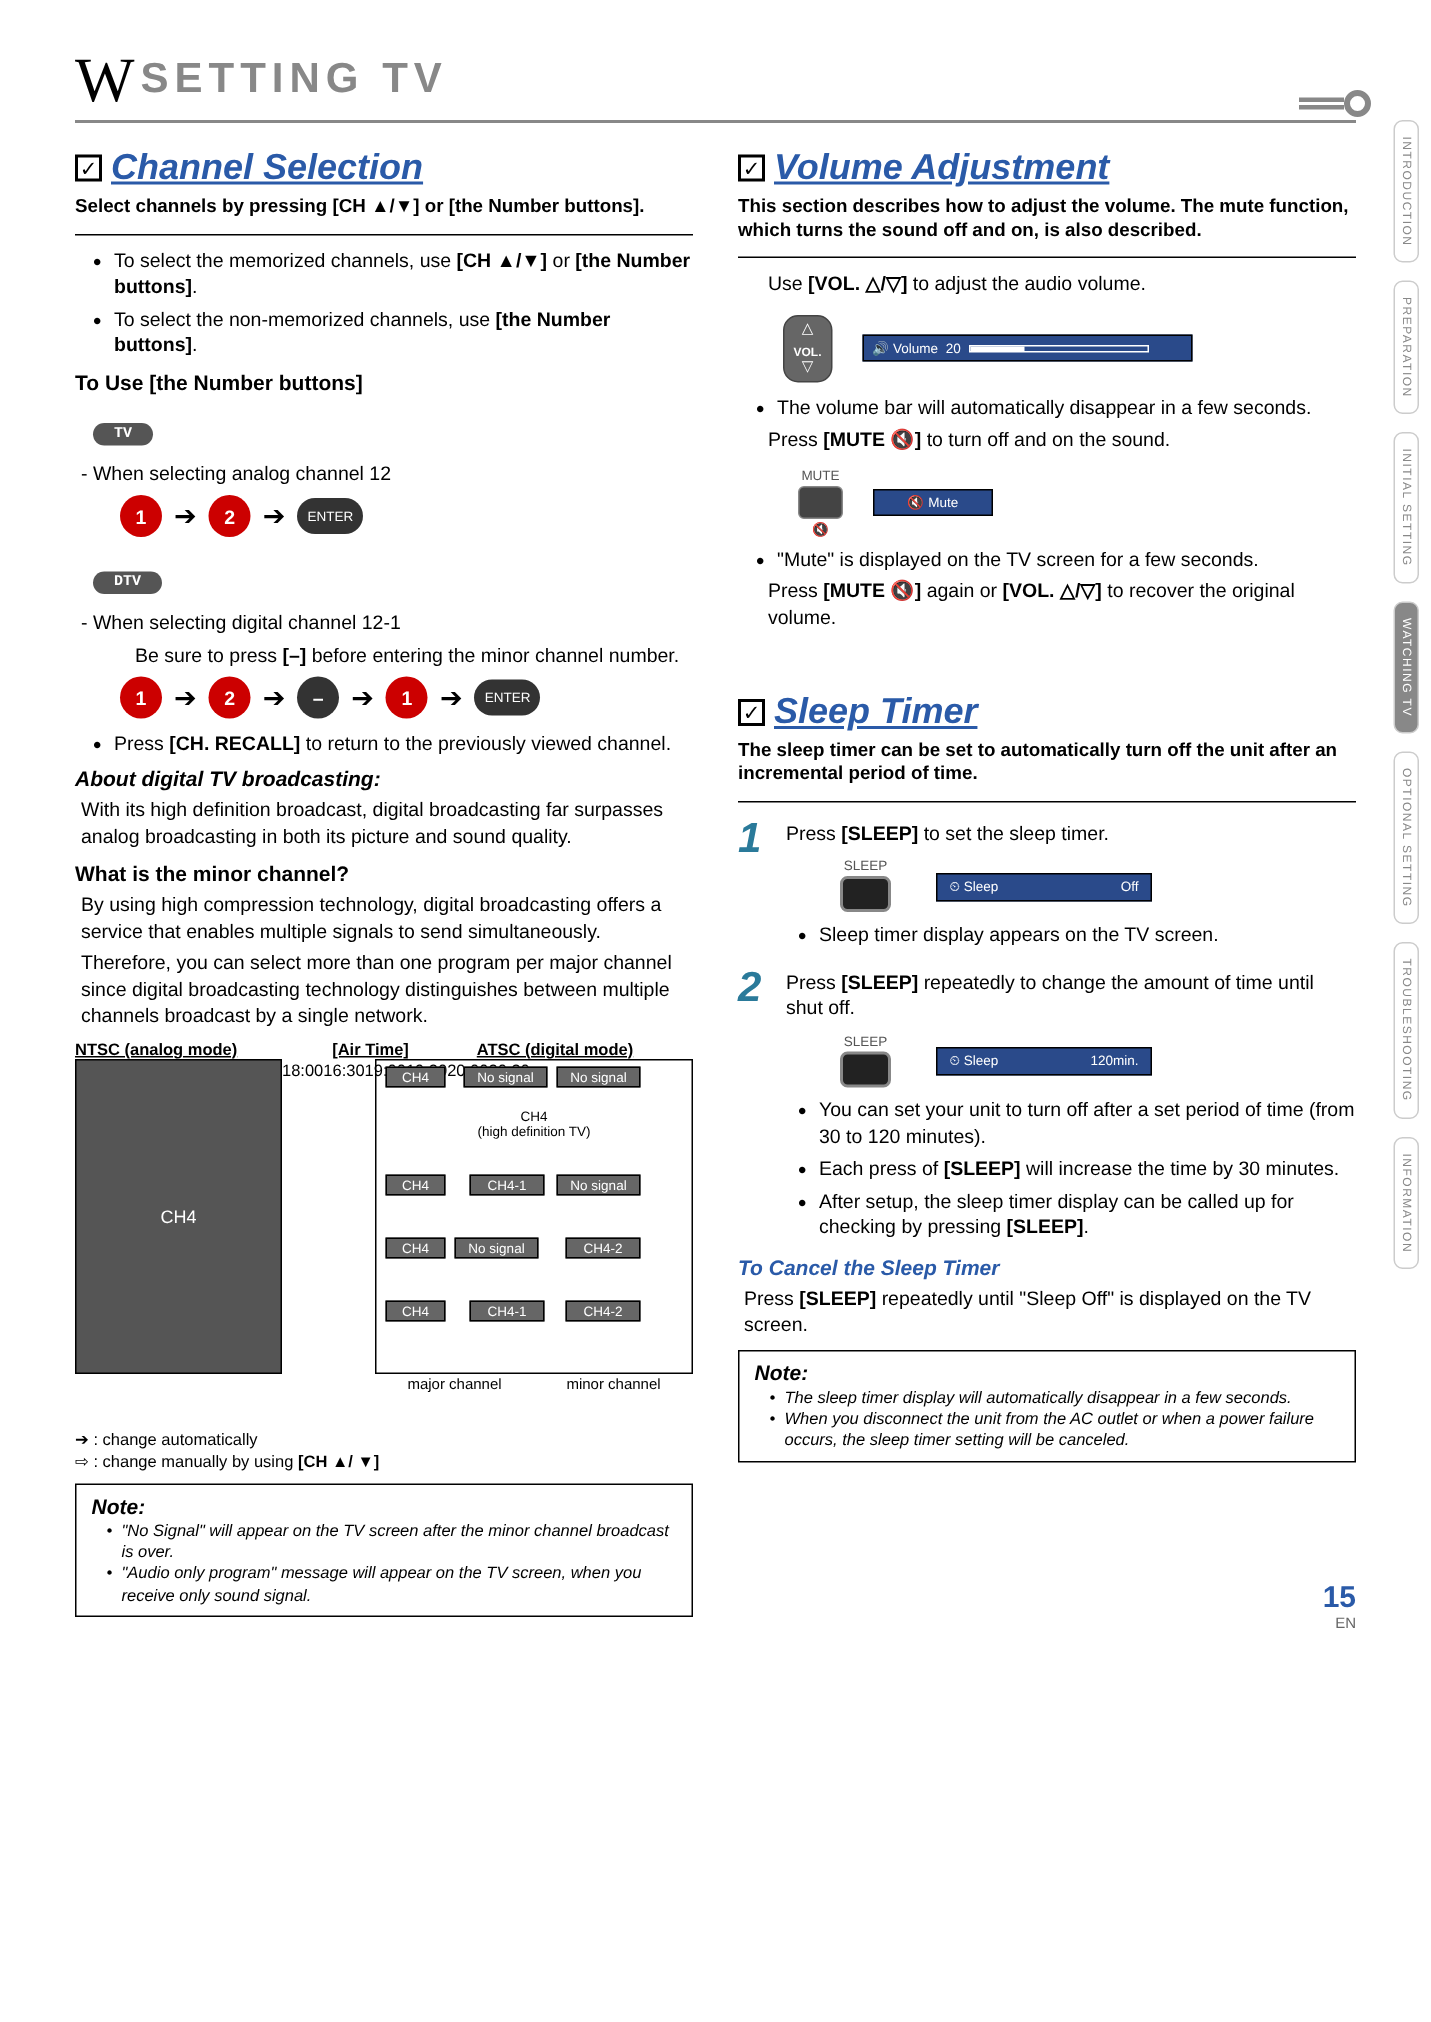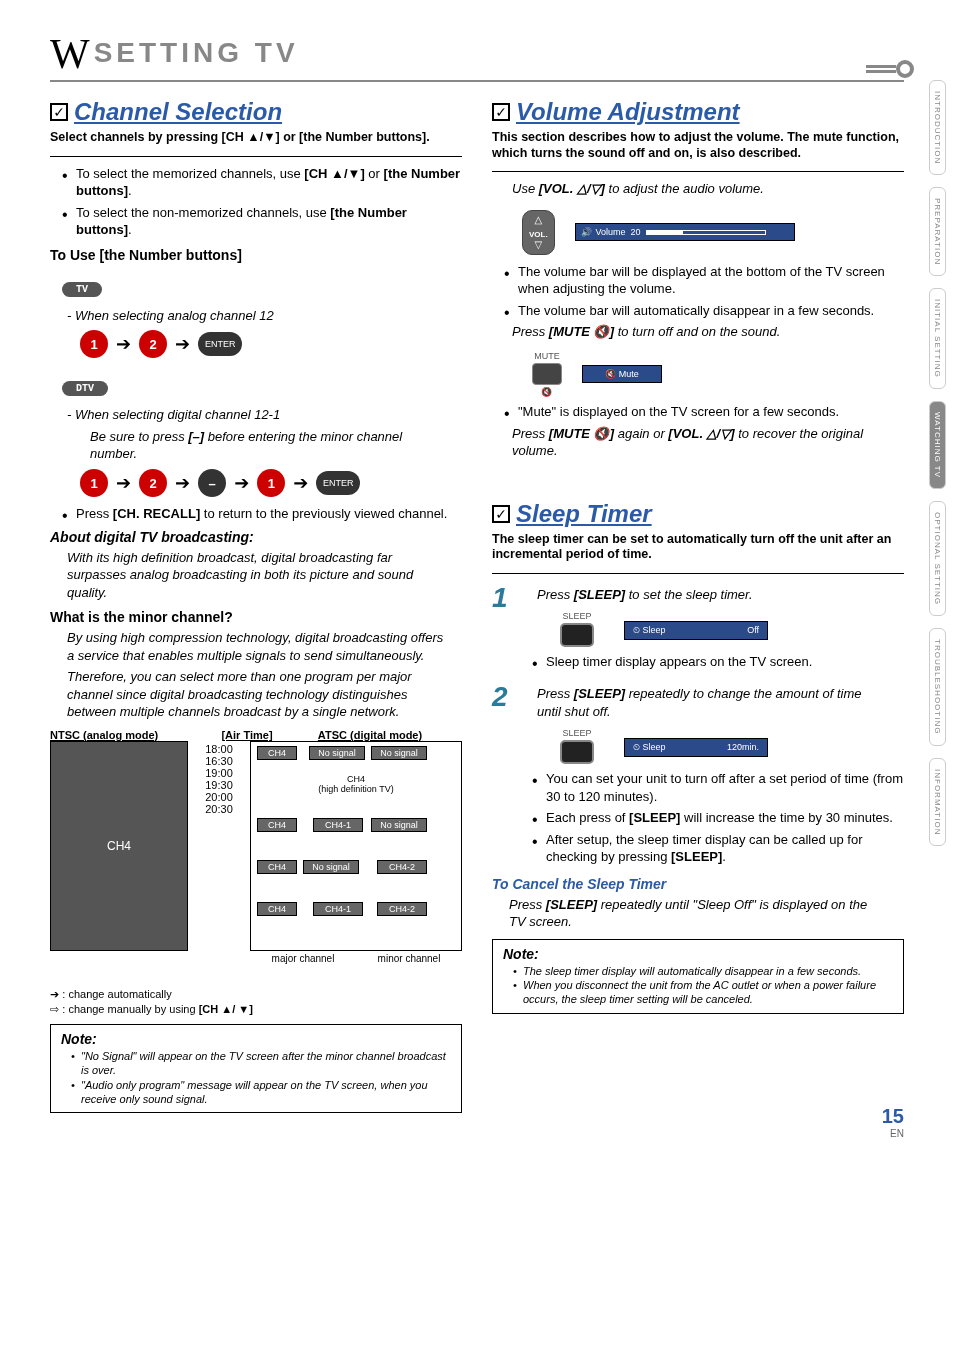--- a/index.html
+++ b/index.html
@@ -21,28 +21,28 @@
 ul.bullets li { position:relative; margin-bottom:4px; line-height:1.35; }
 ul.bullets li::before { content:"•"; position:absolute; left:-14px; top:0; font-size:16px;}
 .h3bold { font-weight:bold; font-size:14px; margin:8px 0 4px 0; }
 .pill { display:inline-block; background:#555; color:#fff; border-radius:12px; padding:2px 14px; font-size:10px; font-weight:bold; margin:15px 0 6px 12px;font-family:Liberation Mono, monospace;}
 .indent { margin-left:30px; }
 .keyseq { display:flex; align-items:center; gap:8px; margin:6px 0 8px 30px; }
 .key-round { width:28px; height:28px; border-radius:50%; background:#c00; color:#fff; display:flex; align-items:center; justify-content:center; font-weight:bold; font-size:13px;}
 .key-dash { width:28px; height:28px; border-radius:50%; background:#333; color:#fff; display:flex; align-items:center; justify-content:center; font-weight:bold;}
 .key-enter { width:44px; height:24px; border-radius:12px; background:#333; color:#fff; display:flex; align-items:center; justify-content:center; font-size:9px;}
 .arrow { font-size:18px; }
-.para { line-height:1.35; margin:4px 17px;font-style:italic; }
+.para { line-height:1.35; margin:4px 4px; }
 .italic-sub { font-style:italic; font-weight:bold; font-size:14px; margin:6px 0 2px 0;}
 .chart-area { margin-top:8px; }
 .chart-head { display:flex; font-size:11px; font-weight:bold;text-decoration:underline;}
 .chart-head .lbl1{ width:138px;} .chart-head .lbl2{ width:62px; text-align:center;margin-left:28px;} .chart-head .lbl3{ flex:1; text-align:center;}
 .chart-body { display:flex; height:210px; }
 .ntsc-box { width:138px; background:#555; color:#fff; display:flex; align-items:center; justify-content:center; font-size:12px; border:1px solid #000;}
-.time-col { width:62px; display:flex; flex-direction:column; padding:2px 0;}
+.time-col { width:62px; display:flex; flex-direction:row; padding:2px 0;}
 .time-col span { font-size:11px; text-align:center;}
 .atsc-box { flex:1; border:1px solid #000; position:relative; padding:4px 2px; font-size:10px; color:#fff;}
 .gcell { position:absolute; background:#666; border:1px solid #000; text-align:center; padding:1px 2px; font-size:9px; overflow:hidden;}
 .gtxt { position:absolute; color:#000; font-size:9px; text-align:center; }
 .legend { margin-top:24px; font-size:11px; }
 .legend .row{ margin:2px 0;}
 .notebox { border:1px solid #000; padding:6px 10px; margin-top:8px; }
 .notebox .title{ font-style:italic; font-weight:bold; font-size:14px; }
 .notebox ul{ list-style:none; padding-left:10px; margin-top:2px;}
 .notebox li{ font-style:italic; font-size:11px; position:relative; padding-left:10px; line-height:1.3;}
@@ -55,21 +55,21 @@
 .osd-bar .fill{ position:absolute; left:0; top:0; bottom:0; width:30%; background:#fff;}
 .mute-btn { display:inline-block; text-align:center; margin:6px 0 6px 40px; font-size:9px; color:#555;}
 .mute-btn .box{ width:30px; height:22px; border:1px solid #888; border-radius:4px; background:#444; margin:2px auto;}
 .osd-mute { display:inline-block; border:1px solid #000; background:#2a4a8a; color:#fff; font-size:9px; padding:3px 8px; vertical-align:middle; margin-left:20px; width:80px; text-align:center;}
 .bignum { color:#2a7a9a; font-size:28px; font-weight:bold; font-style:italic; display:inline-block; width:22px; vertical-align:top;}
 .step { display:flex; gap:6px; margin:6px 0;}
 .step .content{ flex:1;}
 .sleep-btn { text-align:center; font-size:9px; color:#555; margin:4px 0 4px 40px; display:inline-block;}
 .sleep-btn .box{ width:34px; height:24px; border:2px solid #888; border-radius:5px; background:#222; margin:2px auto;}
 .osd-sleep { display:inline-block; border:1px solid #000; background:#2a4a8a; color:#fff; font-size:9px; padding:3px 8px; vertical-align:middle; margin-left:30px; width:144px;}
-.footer-pg { position:absolute; right:50px; bottom:4px; text-align:right;}
+.footer-pg { position:absolute; right:50px; bottom:20px; text-align:right;}
 .footer-pg .pg{ color:#2a5aa8; font-size:20px; font-weight:bold;}
 .footer-pg .en{ font-size:10px; color:#666;}
 .side-tabs { position:absolute; right:8px; top:80px; display:flex; flex-direction:column; gap:12px;}
 .tab { writing-mode:vertical-rl; font-size:8px; letter-spacing:1px; color:#888; border:1px solid #ccc; border-radius:6px; padding:10px 3px; background:#fff;}
 .tab.active{ background:#888; color:#fff;}
 b{ font-weight:bold;}
 </style>
 </head>
 <body>
 
@@ -184,21 +184,20 @@
         <h2>Volume Adjustment</h2>
       </div>
       <div class="subhead-bold">This section describes how to adjust the volume. The mute function, which turns the sound off and on, is also described.</div>
       <hr class="hr-thin">
       <div class="para" style="margin-left:20px;"><span>Use </span><b>[VOL. △/▽]</b><span> to adjust the audio volume.</span></div>
       <div style="display:flex; align-items:center;">
         <span class="vol-btn"><span class="tri">△</span><span class="lbl">VOL.</span><span class="tri">▽</span></span>
         <span class="osd-bar">🔊 <span>Volume</span>&nbsp;&nbsp;<span>20</span><span class="track"><span class="fill"></span></span></span>
       </div>
       <ul class="bullets">
-        <li>The volume bar will be displayed at the bottom of the TV screen when adjusting the volume.</li>
         <li>The volume bar will automatically disappear in a few seconds.</li>
       </ul>
       <div class="para" style="margin-left:20px;"><span>Press </span><b>[MUTE 🔇]</b><span> to turn off and on the sound.</span></div>
       <div style="display:flex; align-items:center;">
         <span class="mute-btn"><span>MUTE</span><div class="box"></div>🔇</span>
         <span class="osd-mute">🔇 <span>Mute</span></span>
       </div>
       <ul class="bullets">
         <li>"Mute" is displayed on the TV screen for a few seconds.</li>
       </ul>

